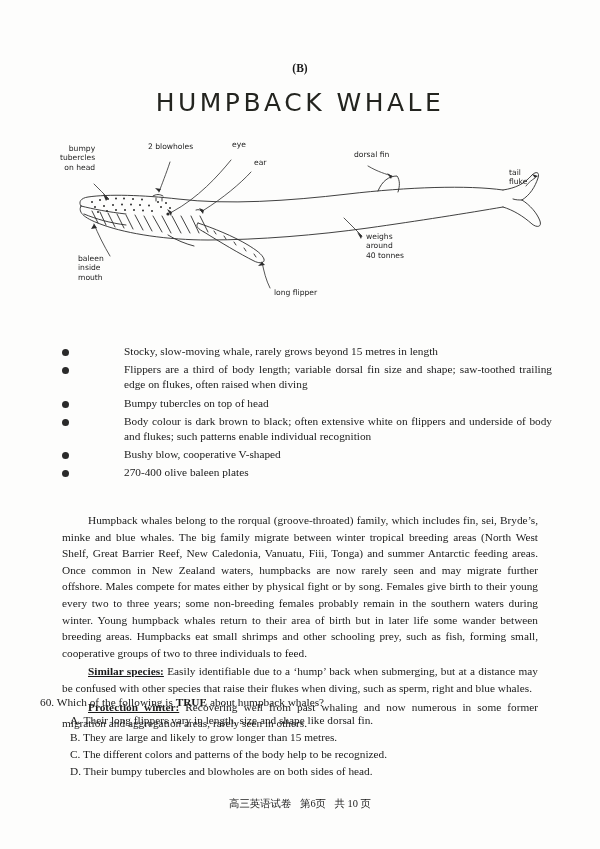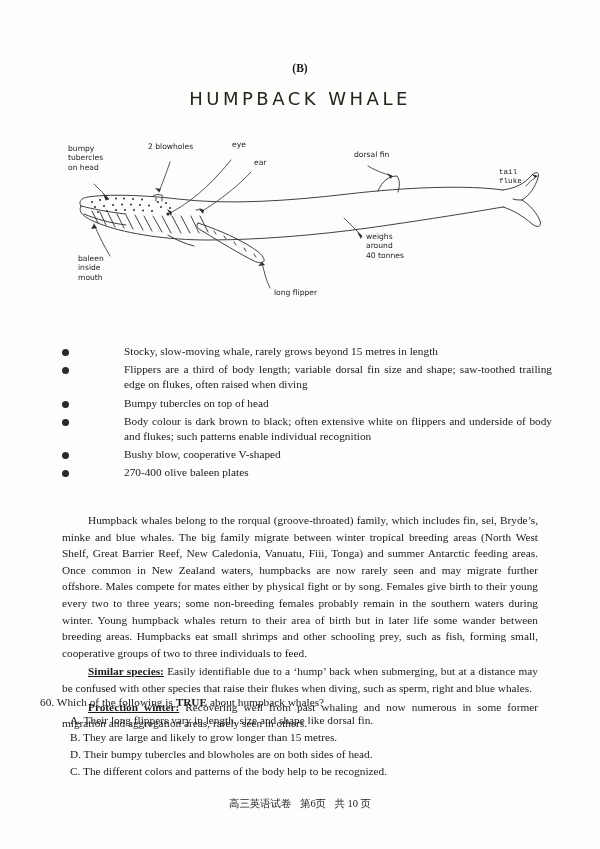--- a/index.html
+++ b/index.html
@@ -30,21 +30,21 @@
     font-weight: bold;
     font-size: 11.5px;
     font-family: "Liberation Serif", serif;
   }
   .title-hand {
     position: absolute;
     top: 88px;
     left: 0; right: 0;
     text-align: center;
     font-family: "DejaVu Sans", sans-serif;
-    font-size: 18px;
+    font-size: 25px;
     letter-spacing: 3.5px;
     color: #23241f;
     font-weight: 400;
   }
   
   .figure {
     position: absolute;
     left: 48px;
     top: 128px;
     width: 510px;
@@ -241,28 +241,28 @@
         <polygon points="124,84 119,81 123,88"></polygon>
         <polygon points="156,82 151,80 155,86"></polygon>
         <polygon points="344,48 339,45 343,51"></polygon>
         <polygon points="487,50 484,46 490,48"></polygon>
         <polygon points="314,108 309,104 313,111"></polygon>
         <polygon points="214,134 210,138 217,137"></polygon>
         <polygon points="46,96 43,101 49,100"></polygon>
       </g>
     </svg>
 
-    <div class="fig-label" style="left:20px; top:16px;">bumpy
+    <div class="fig-label" style="left:12px; top:16px;text-align:right;">bumpy
 tubercles
 on head</div>
     <div class="fig-label" style="left:100px; top:14px;text-align:right;">2 blowholes</div>
     <div class="fig-label" style="left:184px; top:12px;">eye</div>
     <div class="fig-label" style="left:206px; top:30px;">ear</div>
     <div class="fig-label" style="left:306px; top:22px;">dorsal fin</div>
-    <div class="fig-label" style="left:451px; top:40px;font-family:Liberation Mono, monospace;">tail
+    <div class="fig-label" style="left:461px; top:40px;">tail
 fluke</div>
     <div class="fig-label" style="left:318px; top:104px;">weighs
 around
 40 tonnes</div>
     <div class="fig-label" style="left:226px; top:160px;">long flipper</div>
     <div class="fig-label" style="left:30px; top:126px;">baleen
 inside
 mouth</div>
   </div>
 
@@ -299,22 +299,22 @@
     <p class="para"><b>Protection winter:</b><span> Recovering well from past whaling and now numerous in some former migration and aggregation areas, rarely seen in others.</span></p>
   </div>
 
   <div class="question">
     <div class="q-stem">
       <span>60.</span>
       <span>Which of the following is </span><b>TRUE</b><span> about humpback whales?</span>
     </div>
     <div class="q-opt">A. Their long flippers vary in length, size and shape like dorsal fin.</div>
     <div class="q-opt">B. They are large and likely to grow longer than 15 metres.</div>
+    <div class="q-opt">C. The different colors and patterns of the body help to be recognized.</div>
     <div class="q-opt">D. Their bumpy tubercles and blowholes are on both sides of head.</div>
-    <div class="q-opt">C. The different colors and patterns of the body help to be recognized.</div>
   </div>
 
   <div class="footer">
     <span>高三英语试卷</span>
     <span>第6页</span>
     <span>共 10 页</span>
   </div>
 
 </div>
 

